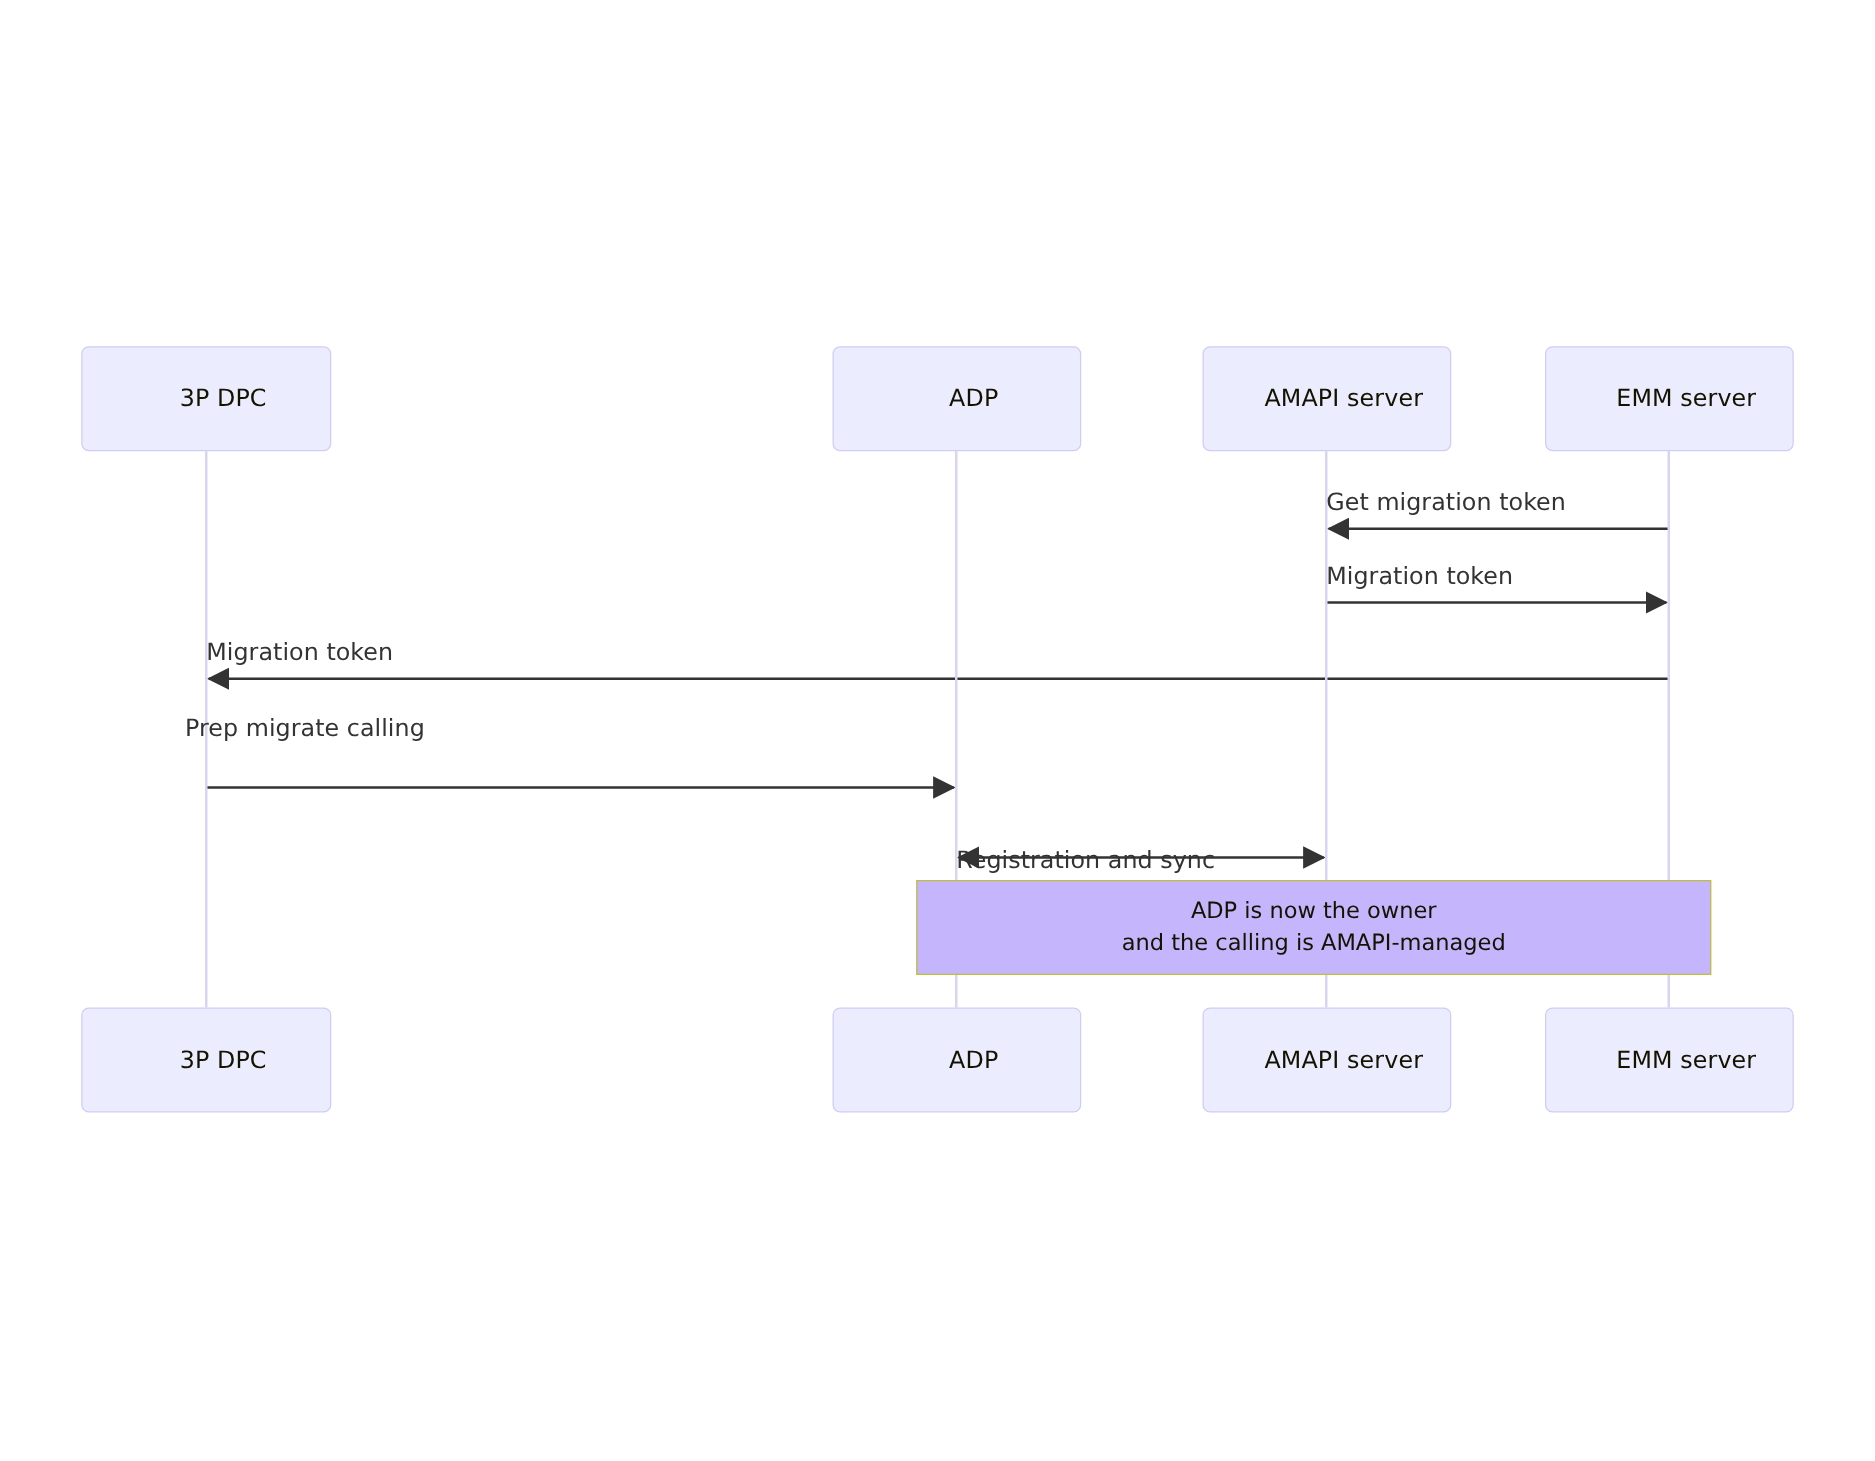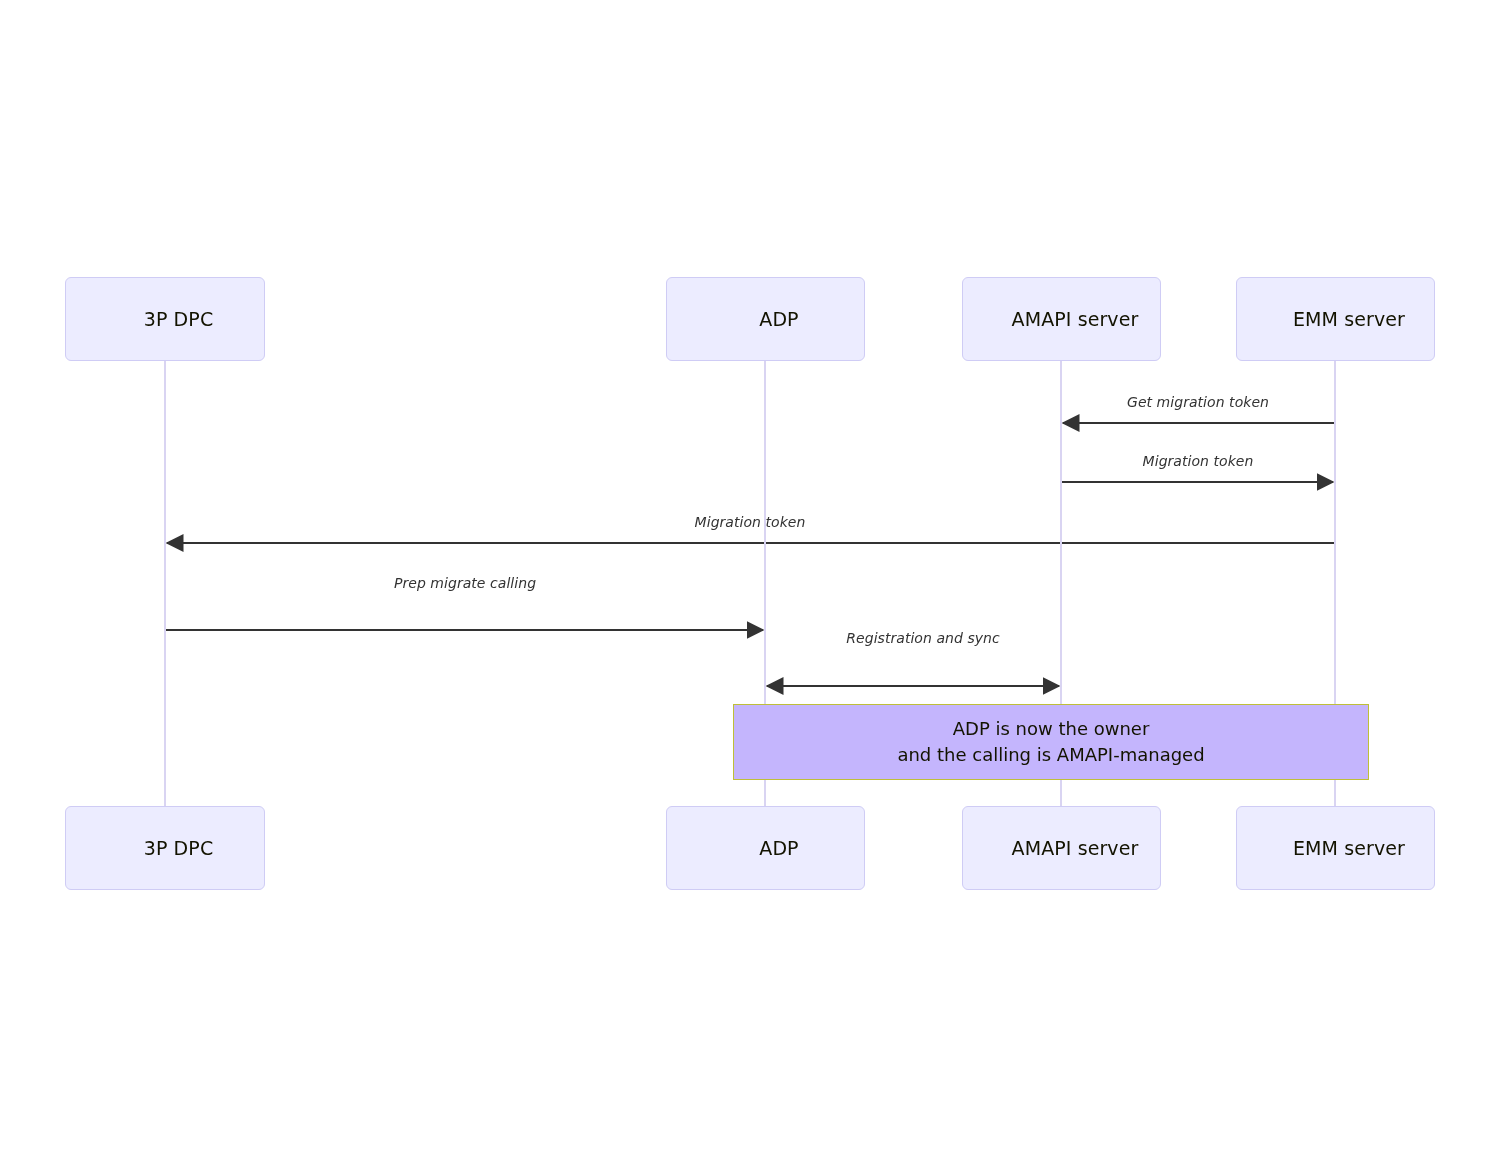--- a/index.html
+++ b/index.html
@@ -44,26 +44,24 @@
     padding-left: 27px;
   }
   .lifeline {
     position: absolute;
     width: 2px;
     background: #D9D4F2;
   }
   .msg-label {
     position: absolute;
     color: #333333;
-    font-size: 14px;
+    font-size: 19px;
     line-height: 25px;
-    text-align: center;
     white-space: pre;
     letter-spacing: 0.05px;
-    font-style: italic;
   }
   .note-box {
     position: absolute;
     box-sizing: border-box;
     background: #c4b5fd;
     border: 1.8px solid #BFBF38;
     display: flex;
     flex-direction: column;
     align-items: center;
     justify-content: center;
@@ -114,22 +112,22 @@
         <span>AMAPI server</span>
       </div>
       <div class="actor-box" style="left: 1236px; top: 277px; width: 199px; height: 84px;">
         <span>EMM server</span>
       </div>
     </div>
   <div id="labels-layer">
       <div class="msg-label" style="left: 1061px; width: 274px; top: 390px;"><div>Get migration token</div></div>
       <div class="msg-label" style="left: 1061px; width: 274px; top: 449px;"><div>Migration token</div></div>
       <div class="msg-label" style="left: 165px; width: 1170px; top: 510px;"><div>Migration token</div></div>
-      <div class="msg-label" style="left: 165px; width: 600px; top: 571px;"><div>Prep migrate calling</div></div>
-      <div class="msg-label" style="left: 765px; width: 316px; top: 626px;"><div>Registration and sync</div></div>
+      <div class="msg-label" style="left: 148px; width: 600px; top: 571px;"><div>Prep migrate calling</div></div>
+      <div class="msg-label" style="left: 765px; width: 316px; top: 676px;"><div>Registration and sync</div></div>
     </div>
   <div id="notes-layer">
       <div class="note-box" style="left: 733px; top: 704px; width: 636px; height: 76px;">
         <span class="note-line">ADP is now the owner</span>
         <span class="note-line">and the calling is AMAPI-managed</span>
       </div>
     </div>
   <div id="actors-bottom-layer">
       <div class="actor-box" style="left: 65px; top: 806px; width: 200px; height: 84px;">
         <span>3P DPC</span>

